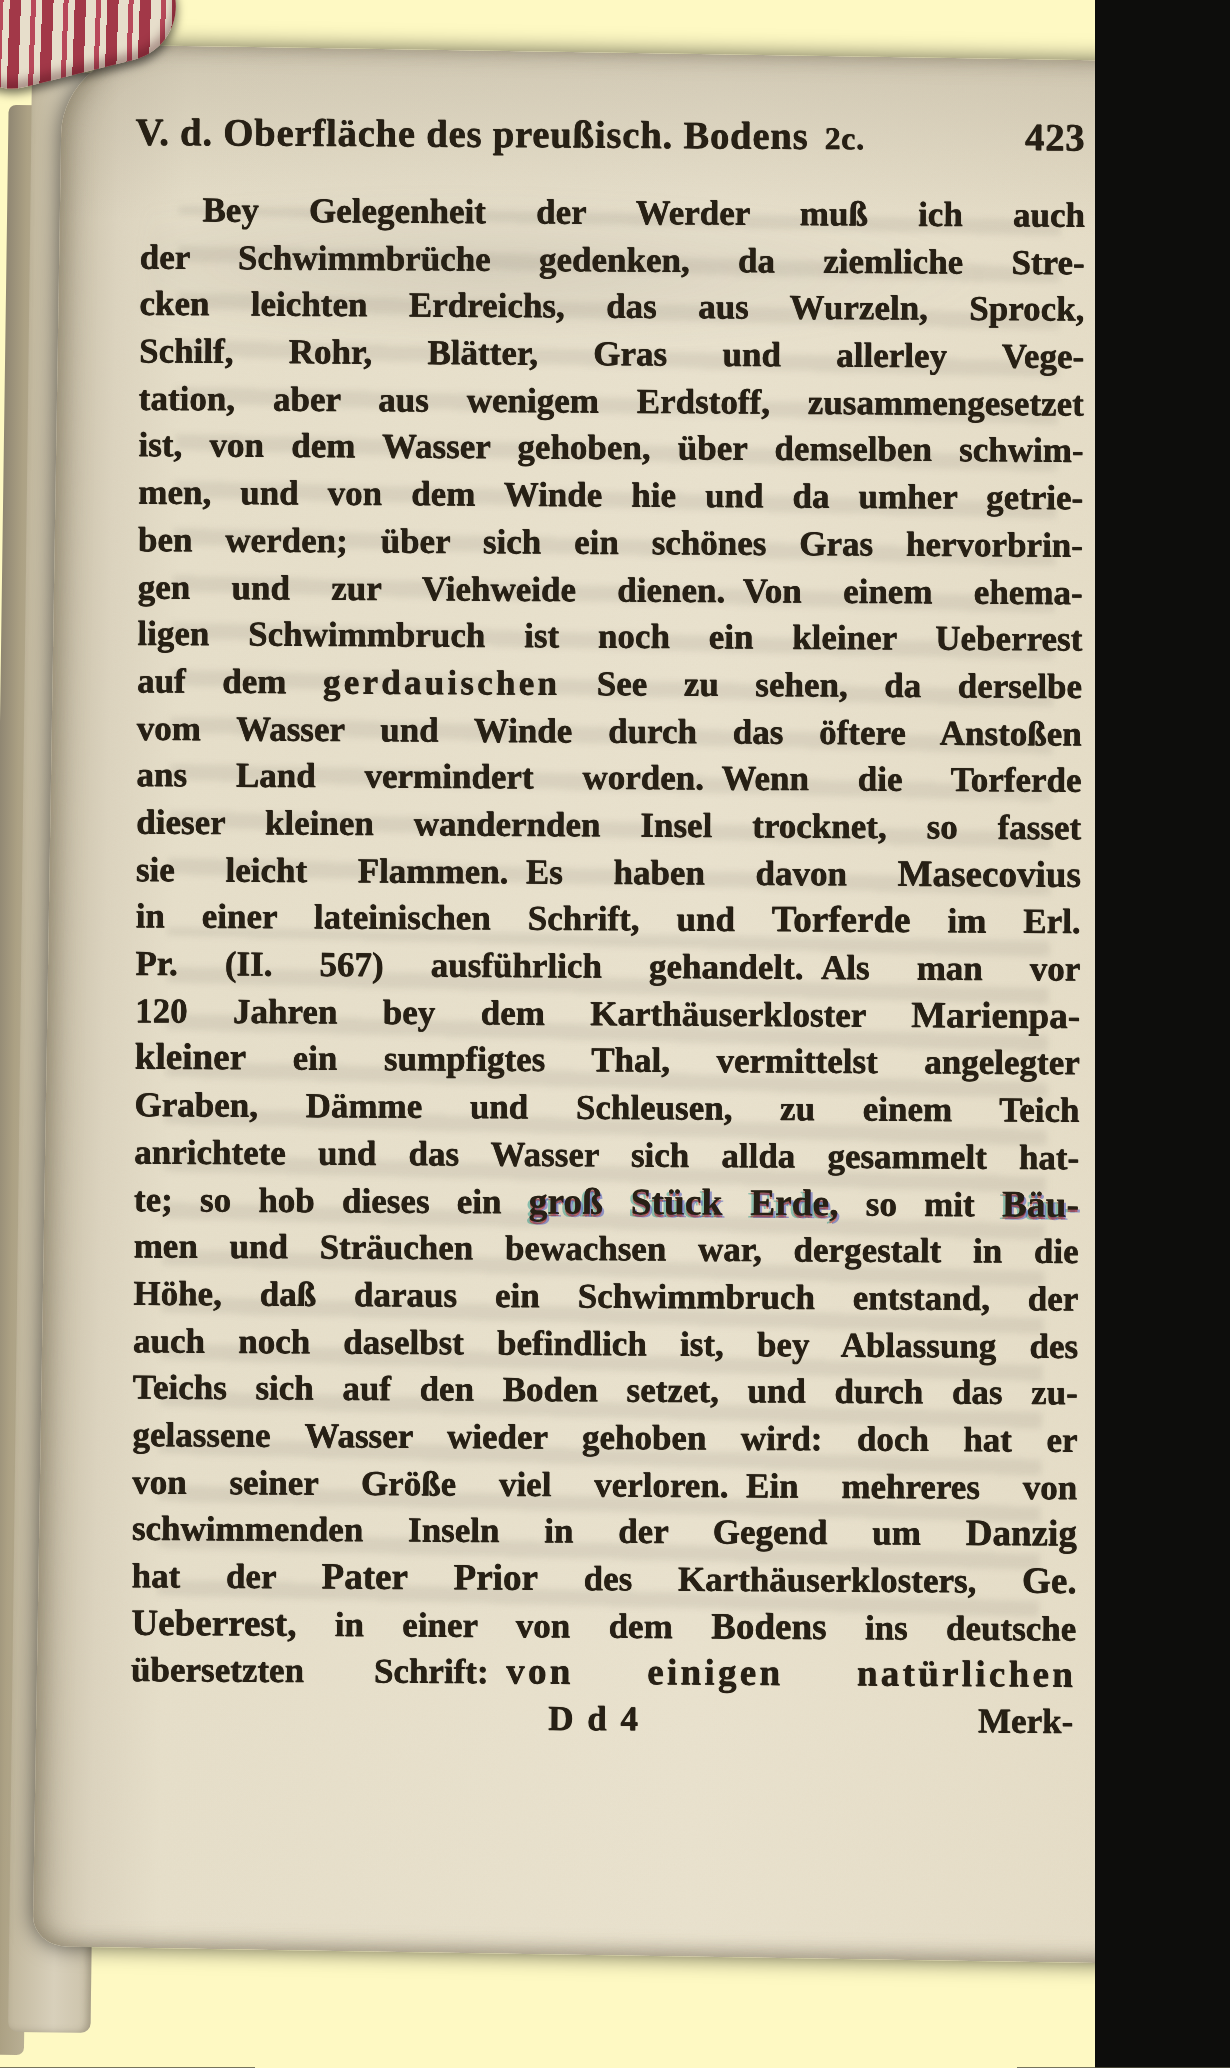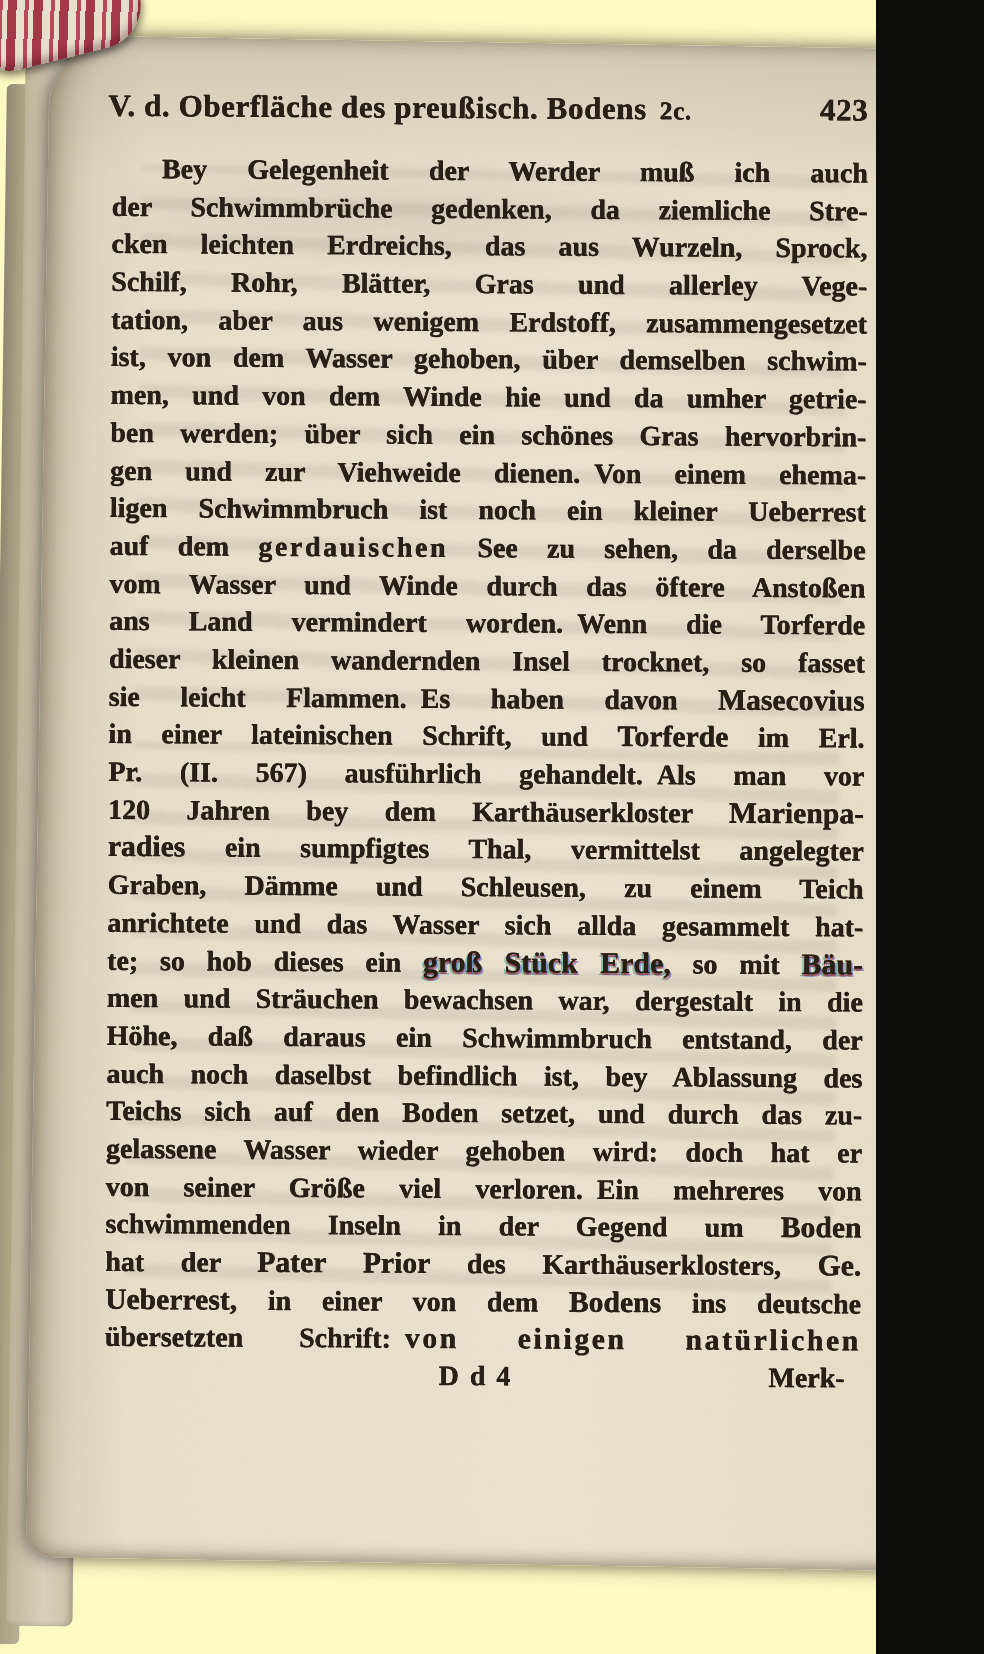--- a/index.html
+++ b/index.html
@@ -85,21 +85,21 @@
       0 2.1px 0 rgba(185,40,35,.55),
       2px 2.5px 0 rgba(45,60,190,.45),
       -2px 2.3px 0 rgba(0,140,125,.4),
       0.35px 0.35px 0 currentColor;
   }
   .footer{
     position:absolute;left:70px;top:1318px;width:756px;height:40px;
     font-size:28px;
   }
   .footer .sig{position:absolute;left:334px;letter-spacing:2px;}
-  .footer .catch{position:absolute;right:16px;text-align:center;}
+  .footer .catch{position:absolute;right:2px;text-align:center;}
 </style>
 </head>
 <body>
 
 <div class="stage">
 
   <div class="edge-outer"></div>
   <div class="edge-inner"></div>
 
   <div class="page">
@@ -137,31 +137,31 @@
           <div class="line"><span>gen und zur Viehweide dienen. Von einem ehema-</span></div>
           <div class="line"><span>ligen Schwimmbruch ist noch ein kleiner Ueberrest</span></div>
           <div class="line"><span>auf dem </span><span class="sperr">gerdauischen</span><span> See zu sehen, da derselbe</span></div>
           <div class="line"><span>vom Wasser und Winde durch das öftere Anstoßen</span></div>
           <div class="line"><span>ans Land vermindert worden. Wenn die Torferde</span></div>
           <div class="line"><span>dieser kleinen wandernden Insel trocknet, so fasset</span></div>
           <div class="line"><span>sie leicht Flammen. Es haben davon </span><span class="emph">Masecovius</span></div>
           <div class="line"><span>in einer lateinischen Schrift, und </span><span class="emph">Torferde</span><span> im Erl.</span></div>
           <div class="line"><span>Pr. (II. 567) ausführlich gehandelt. Als man vor</span></div>
           <div class="line"><span>120 Jahren bey dem Karthäuserkloster </span><span class="emph">Marienpa-</span></div>
-          <div class="line"><span class="emph">radies</span><span> ein sumpfigtes Thal, vermittelst angelegter</span></div>
+          <div class="line"><span class="emph">kleiner</span><span> ein sumpfigtes Thal, vermittelst angelegter</span></div>
           <div class="line"><span>Graben, Dämme und Schleusen, zu einem Teich</span></div>
           <div class="line"><span>anrichtete und das Wasser sich allda gesammelt hat-</span></div>
           <div class="line"><span>te; so hob dieses ein </span><span class="fringe">groß Stück Erde,</span><span> so mit </span><span class="fringe">Bäu-</span></div>
           <div class="line"><span>men und Sträuchen bewachsen war, dergestalt in die</span></div>
           <div class="line"><span>Höhe, daß daraus ein Schwimmbruch entstand, der</span></div>
           <div class="line"><span>auch noch daselbst befindlich ist, bey Ablassung des</span></div>
           <div class="line"><span>Teichs sich auf den Boden setzet, und durch das zu-</span></div>
           <div class="line"><span>gelassene Wasser wieder gehoben wird: doch hat er</span></div>
           <div class="line"><span>von seiner Größe viel verloren. Ein mehreres von</span></div>
-          <div class="line"><span>schwimmenden Inseln in der Gegend um </span><span class="emph">Boden</span></div>
+          <div class="line"><span>schwimmenden Inseln in der Gegend um </span><span class="emph">Danzig</span></div>
           <div class="line"><span>hat der </span><span class="emph">Pater Prior</span><span> des Karthäuserklosters, </span><span class="emph">Ge.</span></div>
           <div class="line"><span class="emph">Ueberrest,</span><span> in einer von dem </span><span class="emph">Bodens</span><span> ins deutsche</span></div>
           <div class="line"><span>übersetzten Schrift: </span><span class="emph sperr">von einigen natürlichen</span></div>
         </div>
 
       <div class="footer">
         <span class="sig">D d 4</span>
         <span class="catch">Merk-</span>
       </div>
 

